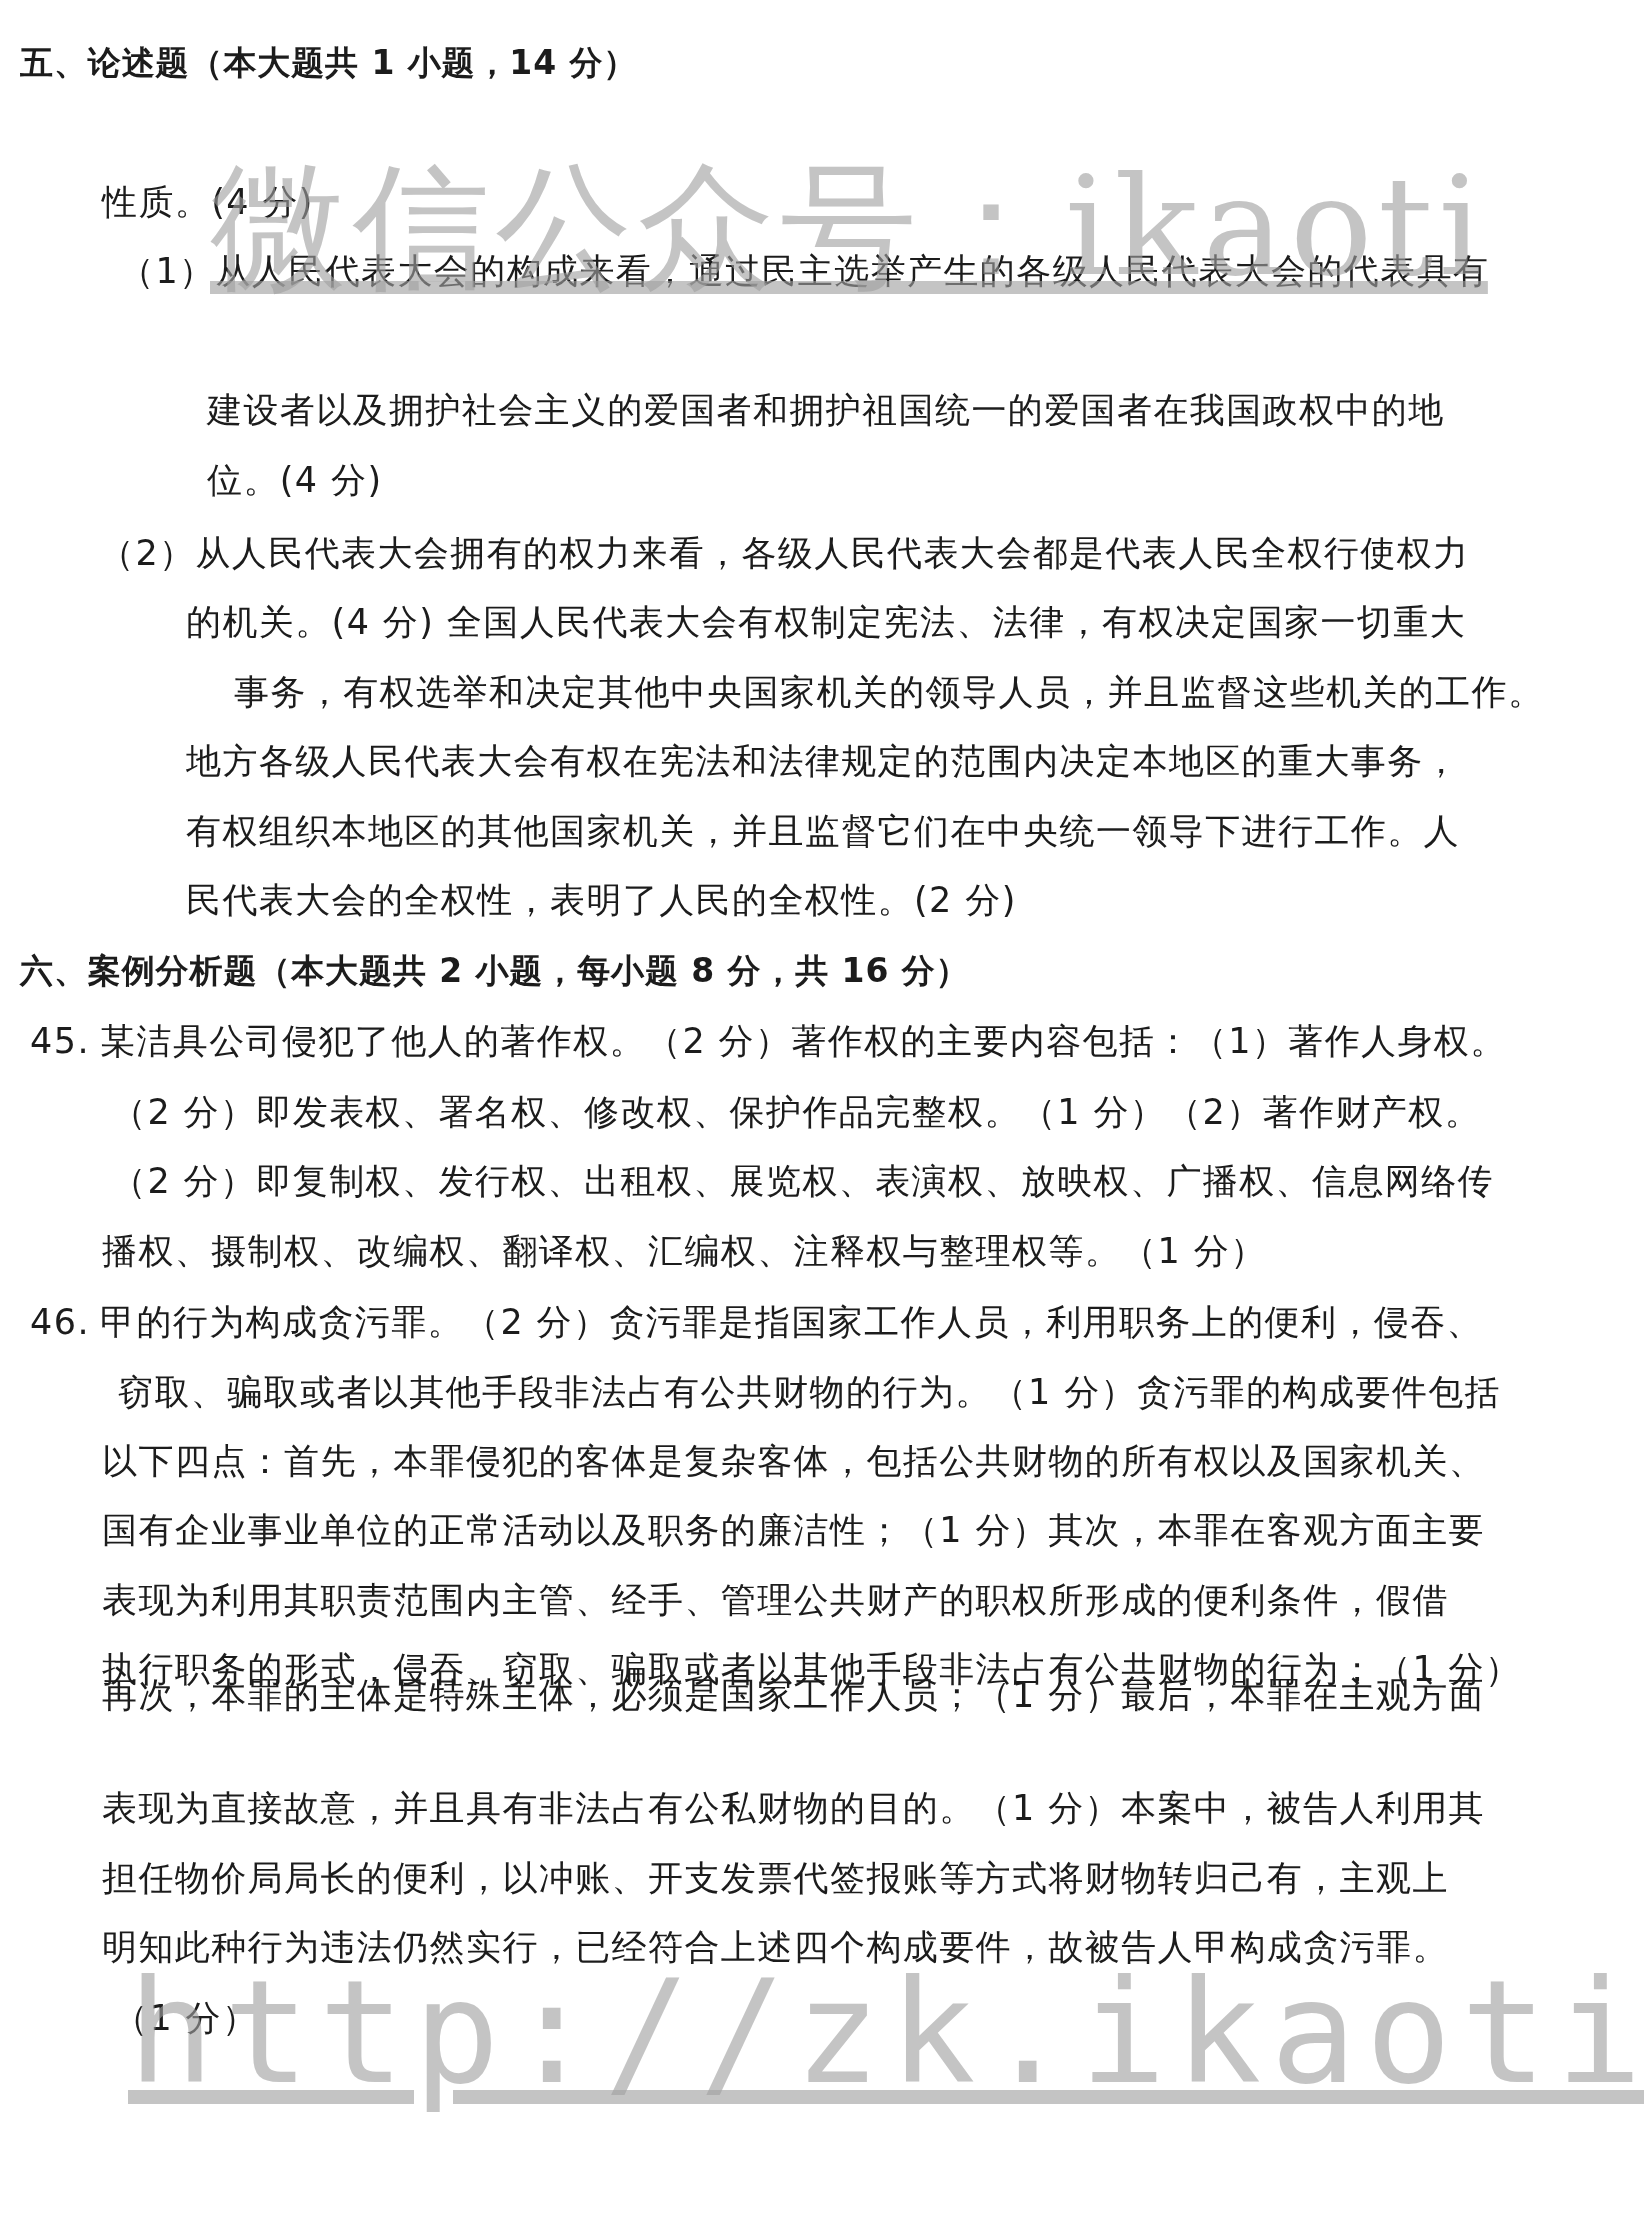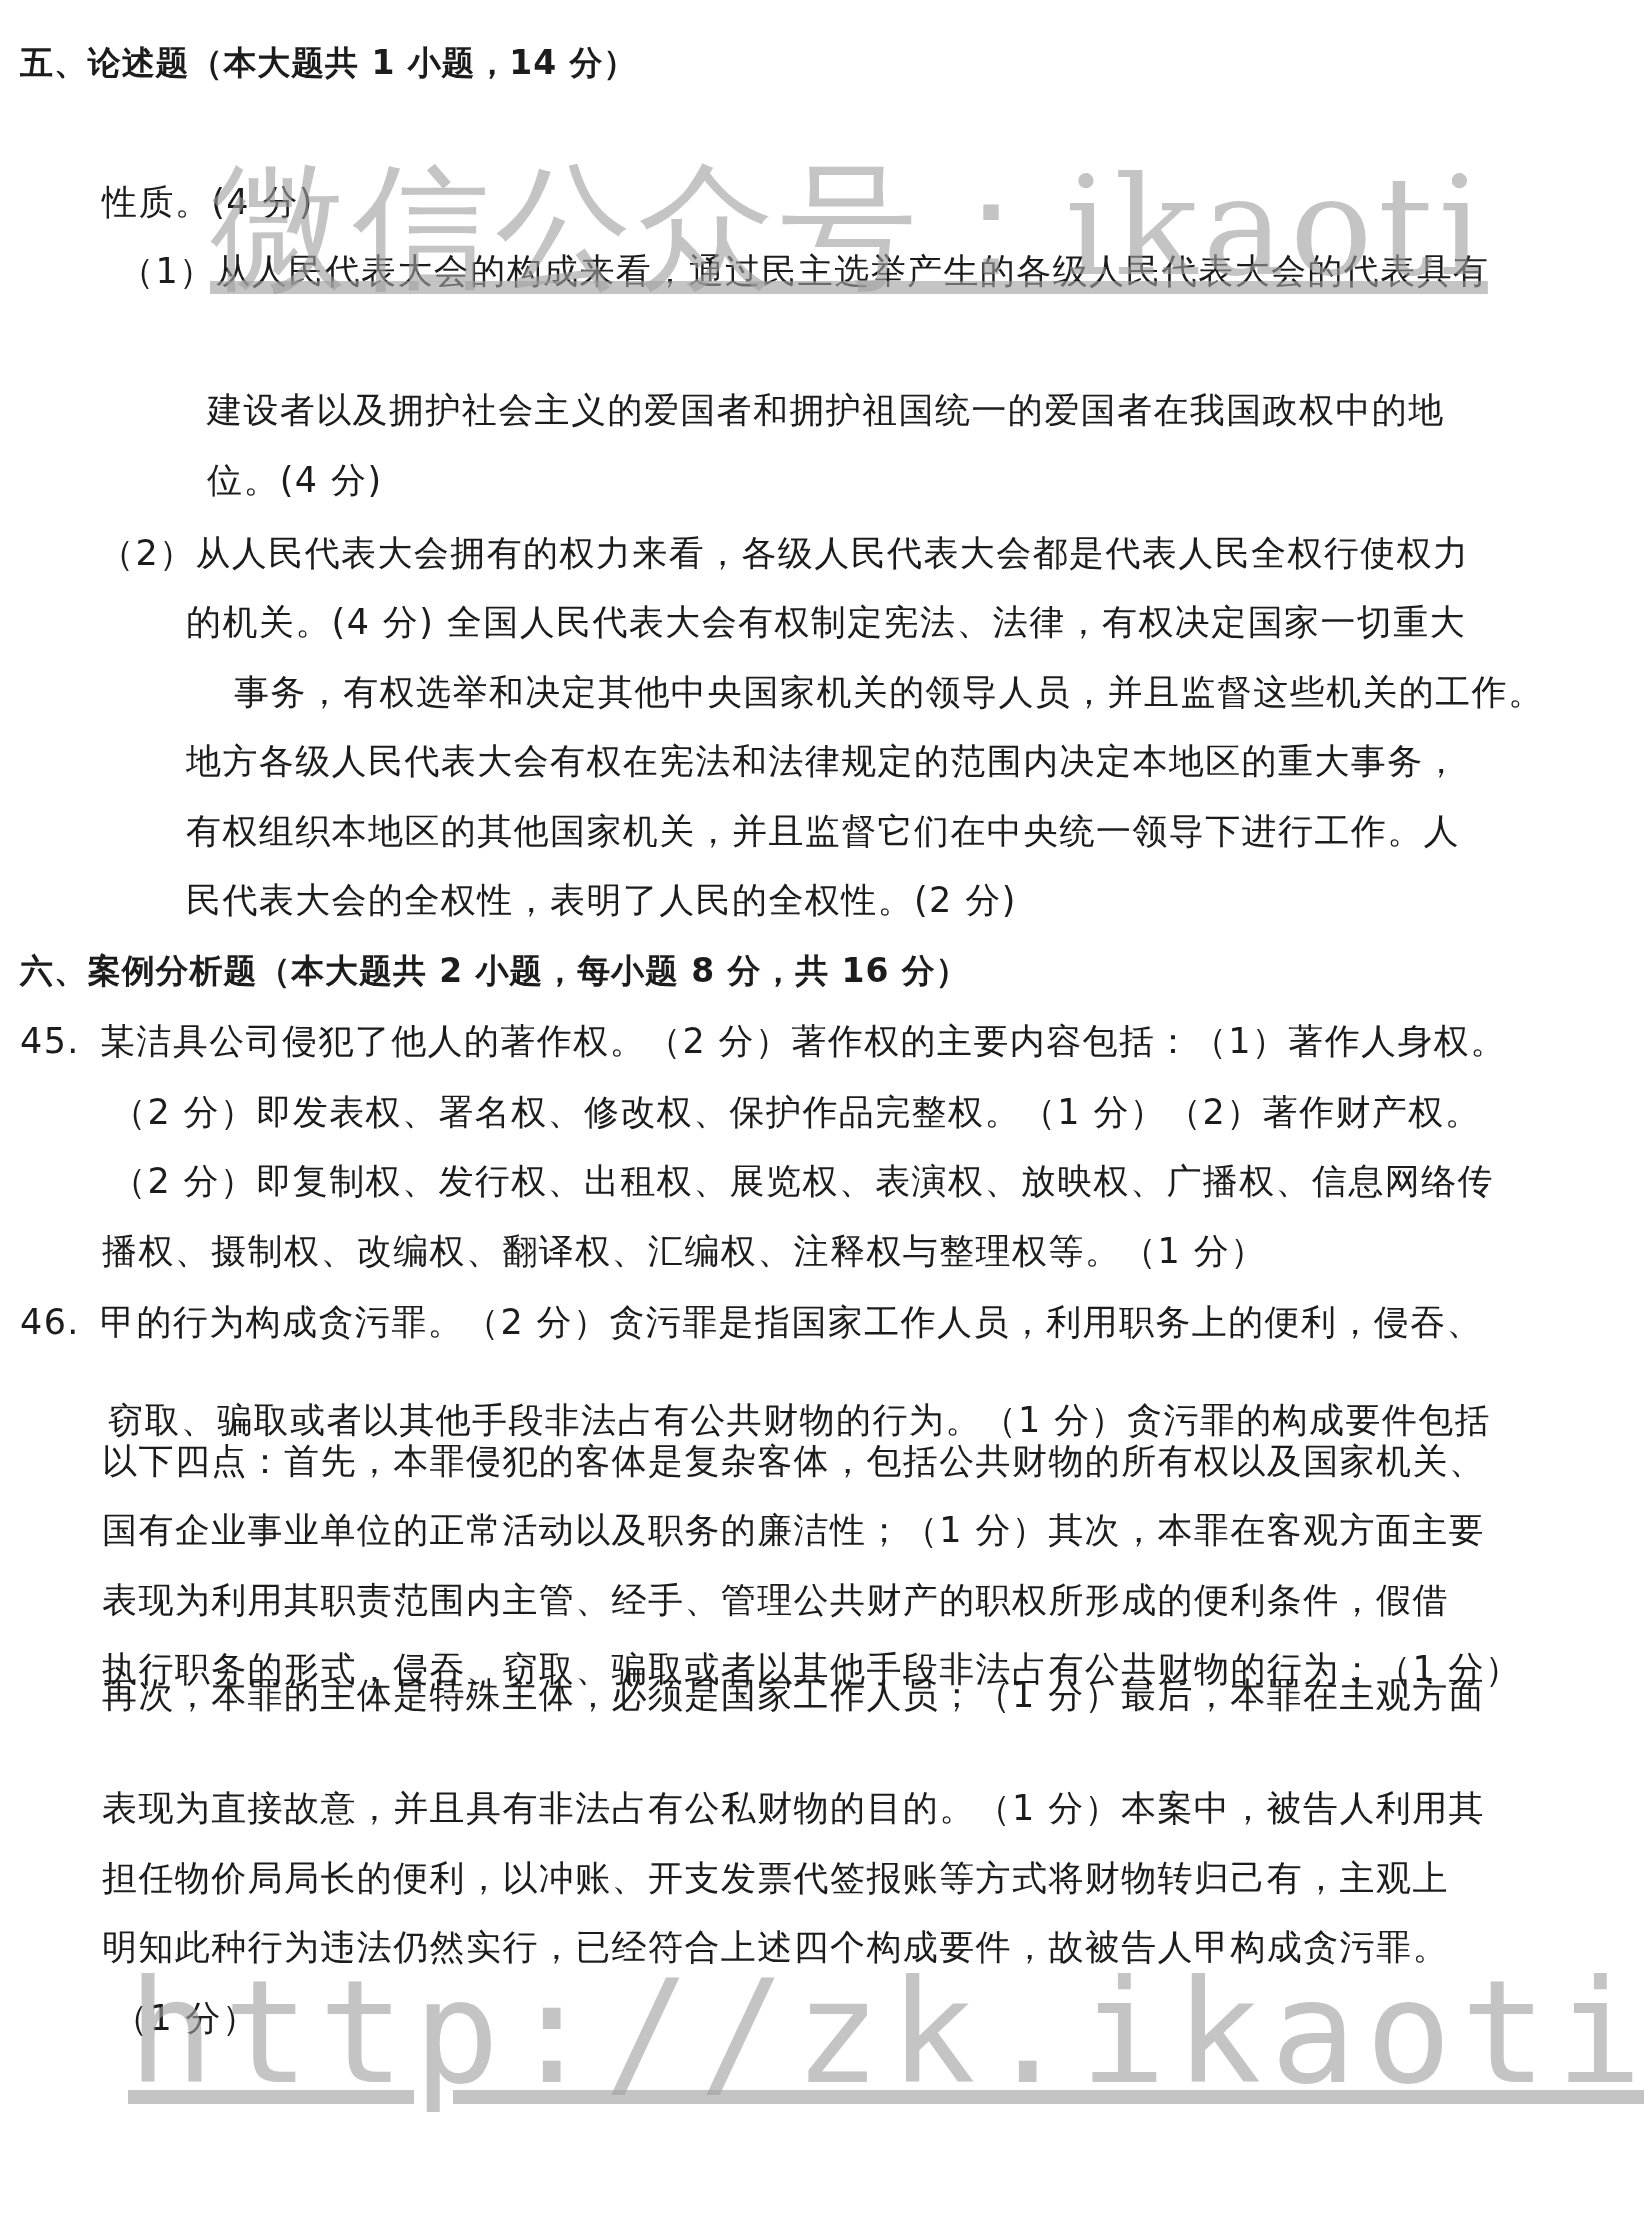--- a/index.html
+++ b/index.html
@@ -14,20 +14,21 @@
     overflow: hidden;
     font-family: "DejaVu Sans", "Liberation Sans", sans-serif;
     color: #1a1a1a;
   }
   .page {
     position: absolute;
     left: 0;
     top: 0;
     width: 1645px;
     height: 1752px;
+    text-align: center;
   }
   .line {
     position: absolute;
     white-space: nowrap;
     font-size: 35px;
     line-height: 42px;
     letter-spacing: 1.4px;
     color: #1c1c1c;
   }
   .section-heading {
@@ -88,21 +89,21 @@
   <div class="line" style="left:20px; top:1020px;">
     <span class="qnum">45.</span><span>某洁具公司侵犯了他人的著作权。（2 分）著作权的主要内容包括：（1）著作人身权。</span>
   </div>
   <div class="line" style="left:111px; top:1091px;">（2 分）即发表权、署名权、修改权、保护作品完整权。（1 分）（2）著作财产权。</div>
   <div class="line" style="left:111px; top:1160px;">（2 分）即复制权、发行权、出租权、展览权、表演权、放映权、广播权、信息网络传</div>
   <div class="line" style="left:102px; top:1230px;">播权、摄制权、改编权、翻译权、汇编权、注释权与整理权等。（1 分）</div>
 
   <div class="line" style="left:20px; top:1301px;">
     <span class="qnum">46.</span><span>甲的行为构成贪污罪。（2 分）贪污罪是指国家工作人员，利用职务上的便利，侵吞、</span>
   </div>
-  <div class="line" style="left:108px; top:1371px;margin-top:28px;">窃取、骗取或者以其他手段非法占有公共财物的行为。（1 分）贪污罪的构成要件包括</div>
+  <div class="line" style="left:118px; top:1371px;">窃取、骗取或者以其他手段非法占有公共财物的行为。（1 分）贪污罪的构成要件包括</div>
   <div class="line" style="left:102px; top:1440px;">以下四点：首先，本罪侵犯的客体是复杂客体，包括公共财物的所有权以及国家机关、</div>
   <div class="line" style="left:102px; top:1509px;">国有企业事业单位的正常活动以及职务的廉洁性；（1 分）其次，本罪在客观方面主要</div>
   <div class="line" style="left:102px; top:1579px;">表现为利用其职责范围内主管、经手、管理公共财产的职权所形成的便利条件，假借</div>
   <div class="line" style="left:102px; top:1648px;">执行职务的形式，侵吞、窃取、骗取或者以其他手段非法占有公共财物的行为；（1 分）</div>
   <div class="line" style="left:102px; top:1674px;">再次，本罪的主体是特殊主体，必须是国家工作人员；（1 分）最后，本罪在主观方面</div>
   <div class="line" style="left:102px; top:1787px;">表现为直接故意，并且具有非法占有公私财物的目的。（1 分）本案中，被告人利用其</div>
   <div class="line" style="left:102px; top:1857px;">担任物价局局长的便利，以冲账、开支发票代签报账等方式将财物转归己有，主观上</div>
   <div class="line" style="left:102px; top:1926px;">明知此种行为违法仍然实行，已经符合上述四个构成要件，故被告人甲构成贪污罪。</div>
   <div class="line" style="left:113px; top:1997px;">（1 分）</div>
 

